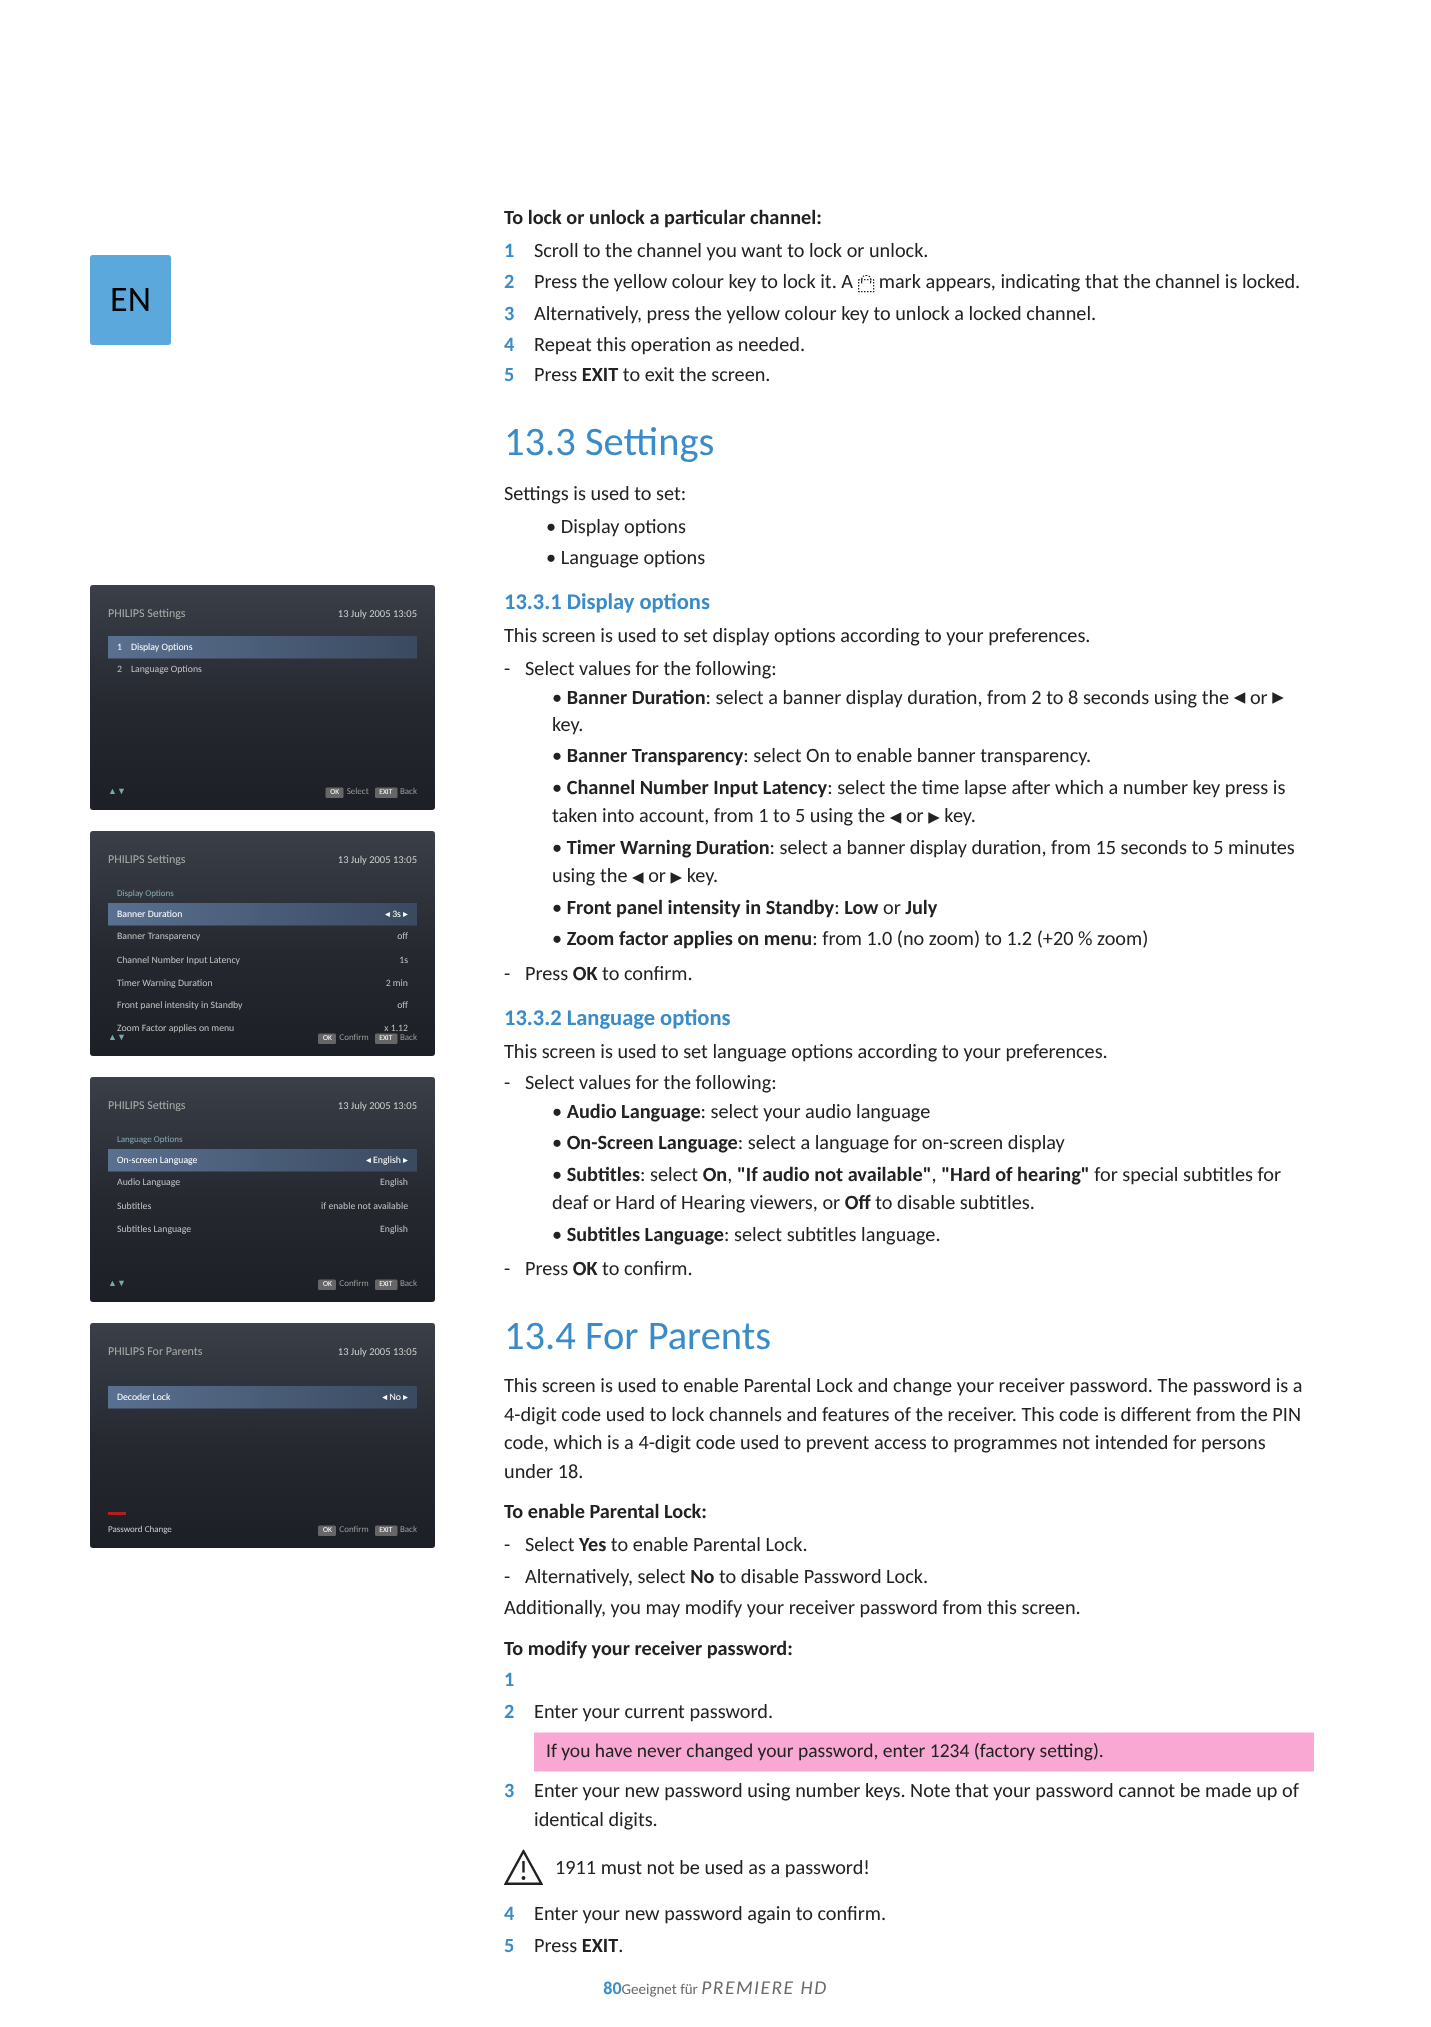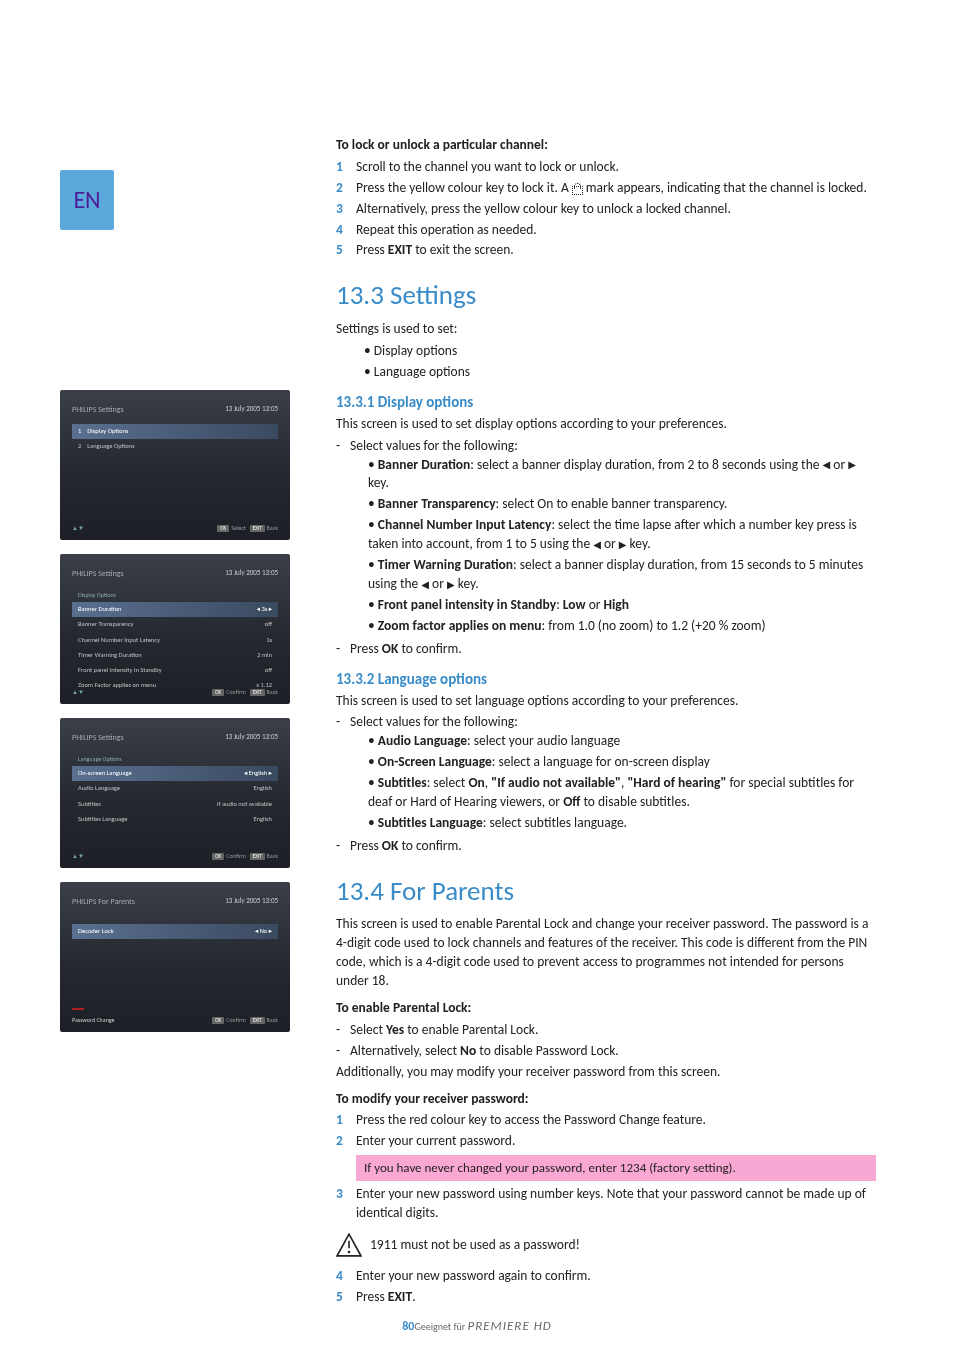--- a/index.html
+++ b/index.html
@@ -13,21 +13,21 @@
     height: 1351px;
     position: relative;
   }
   .lang-tab {
     position: absolute;
     left: 60px;
     top: 170px;
     width: 54px;
     height: 60px;
     background: #5aa8dc;
-    color: #4c1d95;
+    color: #000000;
     font-size: 24px;
     display: flex;
     align-items: center;
     justify-content: center;
     border-radius: 2px;
   }
   .sidebar {
     position: absolute;
     left: 60px;
     top: 390px;
@@ -262,21 +262,21 @@
       <div class="thumb-row thumb-row-hl">
           <span>On-screen Language</span>
           <span>◂ <span>English</span> ▸</span>
         </div>
       <div class="thumb-row">
           <span>Audio Language</span>
           <span>English</span>
         </div>
       <div class="thumb-row">
           <span>Subtitles</span>
-          <span>if audio not available</span>
+          <span>if enable not available</span>
         </div>
       <div class="thumb-row">
           <span>Subtitles Language</span>
           <span>English</span>
         </div>
     </div>
     <div class="thumb-foot">
       <span><span class="thumb-arrow">▲▼</span></span>
       <span><span class="thumb-btn">OK</span><span>Confirm</span> &nbsp; <span class="thumb-btn">EXIT</span><span>Back</span></span>
     </div>
@@ -338,21 +338,21 @@
   <p>This screen is used to set display options according to your preferences.</p>
   <ul class="dash-list">
     <li>
         <div>
       <span>Select values for the following:</span>
       <ul class="bullets">
         <li><span class="strong">Banner Duration</span><span>: select a banner display duration, from 2 to 8 seconds using the </span><span class="tri">◀</span><span> or </span><span class="tri">▶</span><span> key.</span></li>
         <li><span class="strong">Banner Transparency</span><span>: select On to enable banner transparency.</span></li>
         <li><span class="strong">Channel Number Input Latency</span><span>: select the time lapse after which a number key press is taken into account, from 1 to 5 using the </span><span class="tri">◀</span><span> or </span><span class="tri">▶</span><span> key.</span></li>
         <li><span class="strong">Timer Warning Duration</span><span>: select a banner display duration, from 15 seconds to 5 minutes using the </span><span class="tri">◀</span><span> or </span><span class="tri">▶</span><span> key.</span></li>
-        <li><span class="strong">Front panel intensity in Standby</span><span>: </span><span class="strong">Low</span><span> or </span><span class="strong">High</span></li>
+        <li><span class="strong">Front panel intensity in Standby</span><span>: </span><span class="strong">Low</span><span> or </span><span class="strong">July</span></li>
         <li><span class="strong">Zoom factor applies on menu</span><span>: from 1.0 (no zoom) to 1.2 (+20 % zoom)</span></li>
       </ul>
     </div>
       </li>
     <li>
         <span><span>Press </span><span class="strong">OK</span><span> to confirm.</span></span>
       </li>
   </ul>
 
   <h3 class="subsec">13.3.2 Language options</h3>
@@ -385,21 +385,20 @@
     <li>
         <span><span>Alternatively, select </span><span class="strong">No</span><span> to disable Password Lock.</span></span>
       </li>
   </ul>
   <p style="margin-bottom:8px">Additionally, you may modify your receiver password from this screen.</p>
 
   <p class="sub-h">To modify your receiver password:</p>
   <ul class="num-list">
     <li>
         <span class="n">1</span>
-        <span>Press the red colour key to access the Password Change feature.</span>
       </li>
     <li>
         <span class="n">2</span>
         <span>Enter your current password.</span>
       </li>
   </ul>
   <div class="info-box">If you have never changed your password, enter 1234 (factory setting).</div>
   <ul class="num-list">
     <li>
         <span class="n">3</span>

